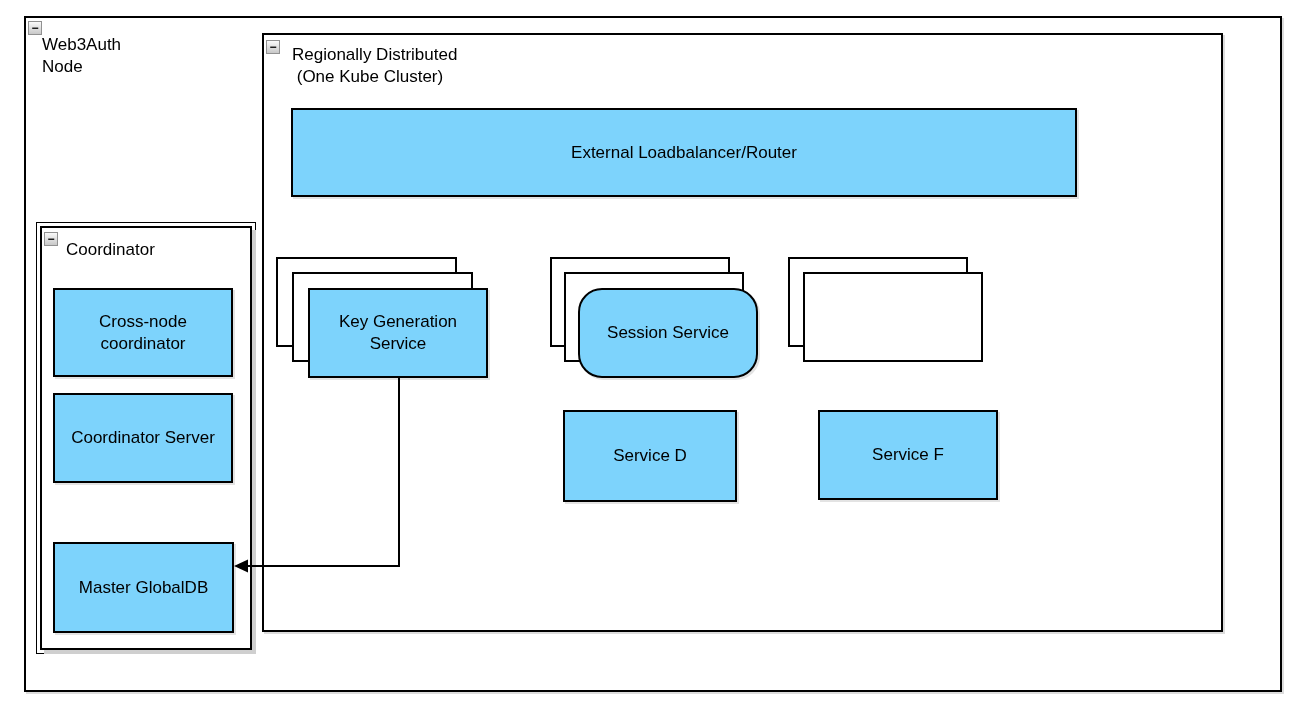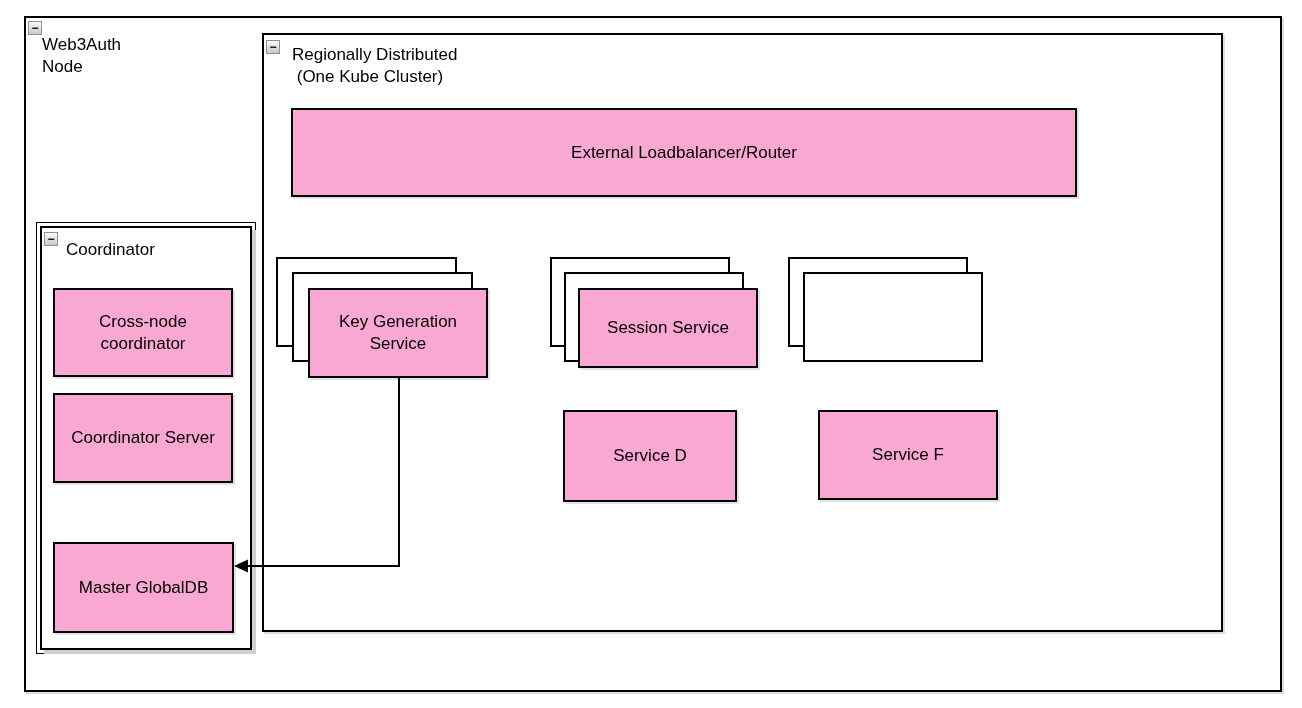--- a/index.html
+++ b/index.html
@@ -6,21 +6,21 @@
   #canvas{
     position:relative;width:1302px;height:708px;background:#ffffff;
     font-family:"Liberation Sans",sans-serif;color:#000;overflow:hidden;
   }
   .abs{position:absolute;box-sizing:border-box;}
   .container{
     border:2px solid #000;background:#ffffff;
     box-shadow:2px 2px 0 #dcdcdc;
   }
   .node{
-    border:2px solid #000;background:#f9a8d4;
+    border:2px solid #000;background:#7dd3fc;
     display:flex;align-items:center;justify-content:center;
     text-align:center;font-size:17px;line-height:22px;
     box-shadow:2px 2px 0 #e3e3e3;
   }
   .stack-ghost{
     border:2px solid #000;background:#ffffff;
   }
   .pre{white-space:pre;}
   .ctr-label{font-size:17px;line-height:22px;}
   .collapse{
@@ -62,21 +62,21 @@
 
   <div class="abs stack-ghost" style="left:276px;top:257px;width:181px;height:90px;"></div>
   <div class="abs stack-ghost" style="left:292px;top:272px;width:181px;height:90px;"></div>
   <div class="abs node pre" style="left:308px;top:288px;width:180px;height:90px;">
     <span class="pre">Key Generation
 Service</span>
   </div>
 
   <div class="abs stack-ghost" style="left:550px;top:257px;width:180px;height:90px;"></div>
   <div class="abs stack-ghost" style="left:564px;top:272px;width:180px;height:90px;"></div>
-  <div class="abs node" style="left:578px;top:288px;width:180px;height:80px;">
+  <div class="abs node" style="left:578px;top:288px;width:180px;height:90px;border-radius:24px;">
     <span>Session Service</span>
   </div>
 
   <div class="abs stack-ghost" style="left:788px;top:257px;width:180px;height:90px;"></div>
   <div class="abs stack-ghost" style="left:803px;top:272px;width:180px;height:90px;"></div>
 
   <div class="abs node" style="left:563px;top:410px;width:174px;height:92px;">
     <span>Service D</span>
   </div>
   <div class="abs node" style="left:818px;top:410px;width:180px;height:90px;text-align:center;">

